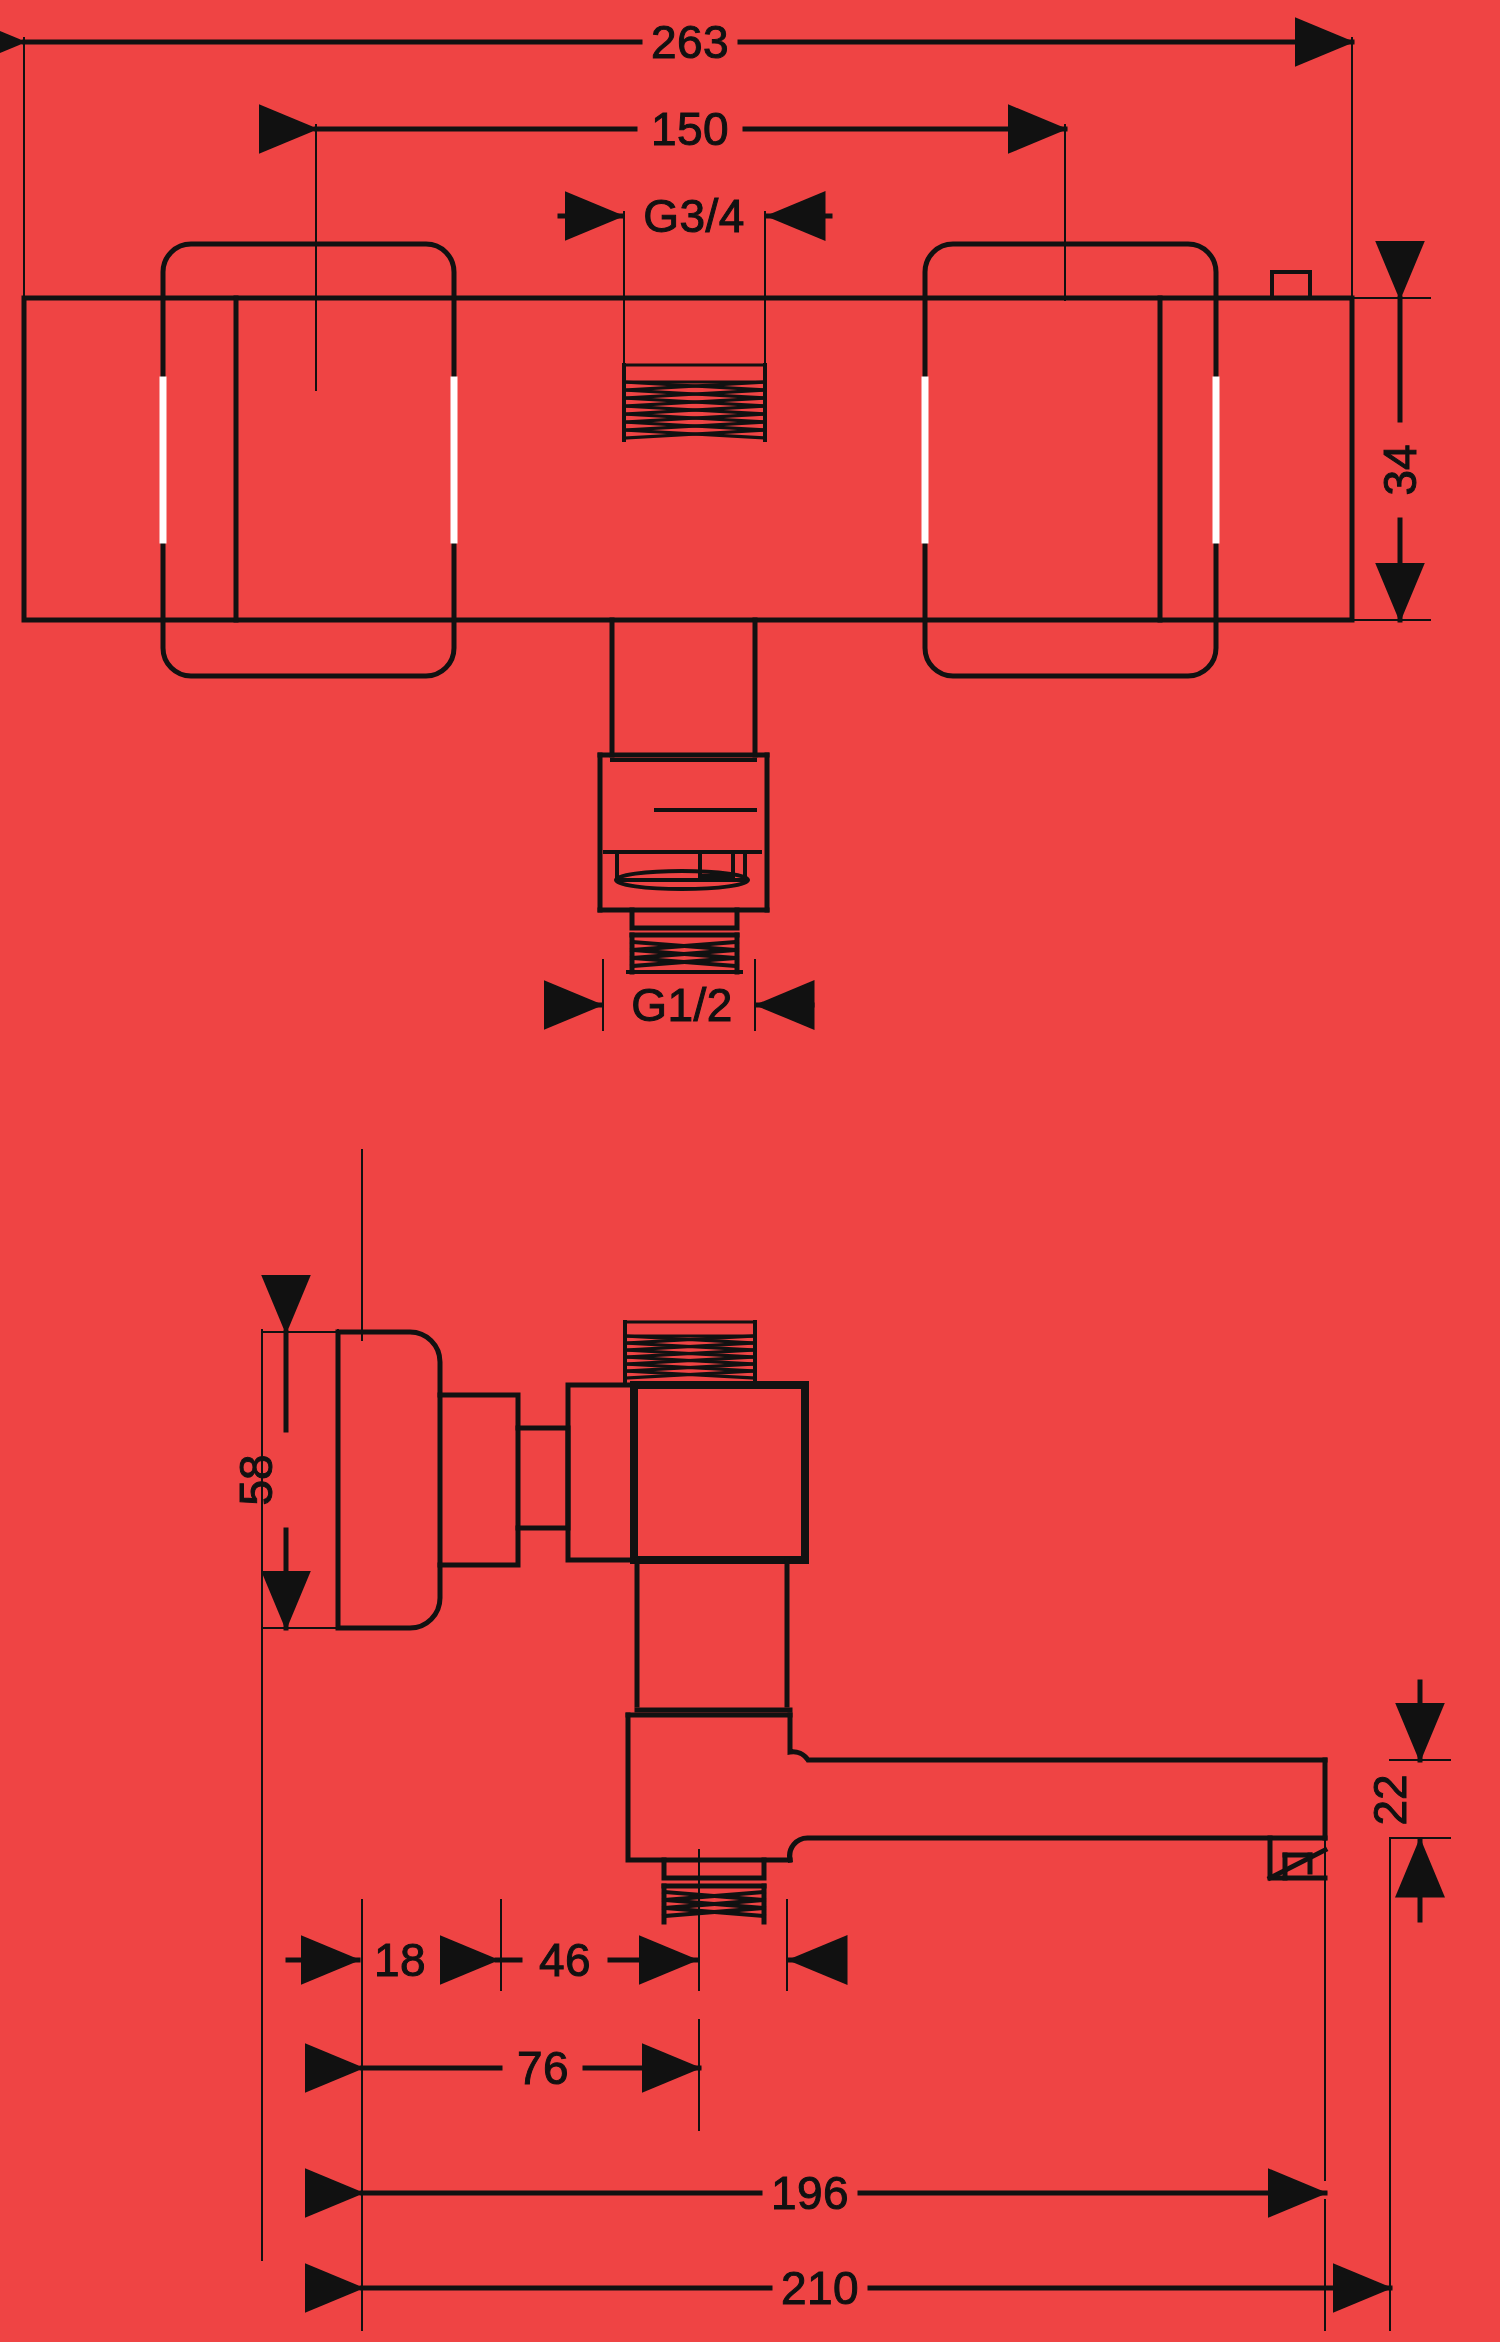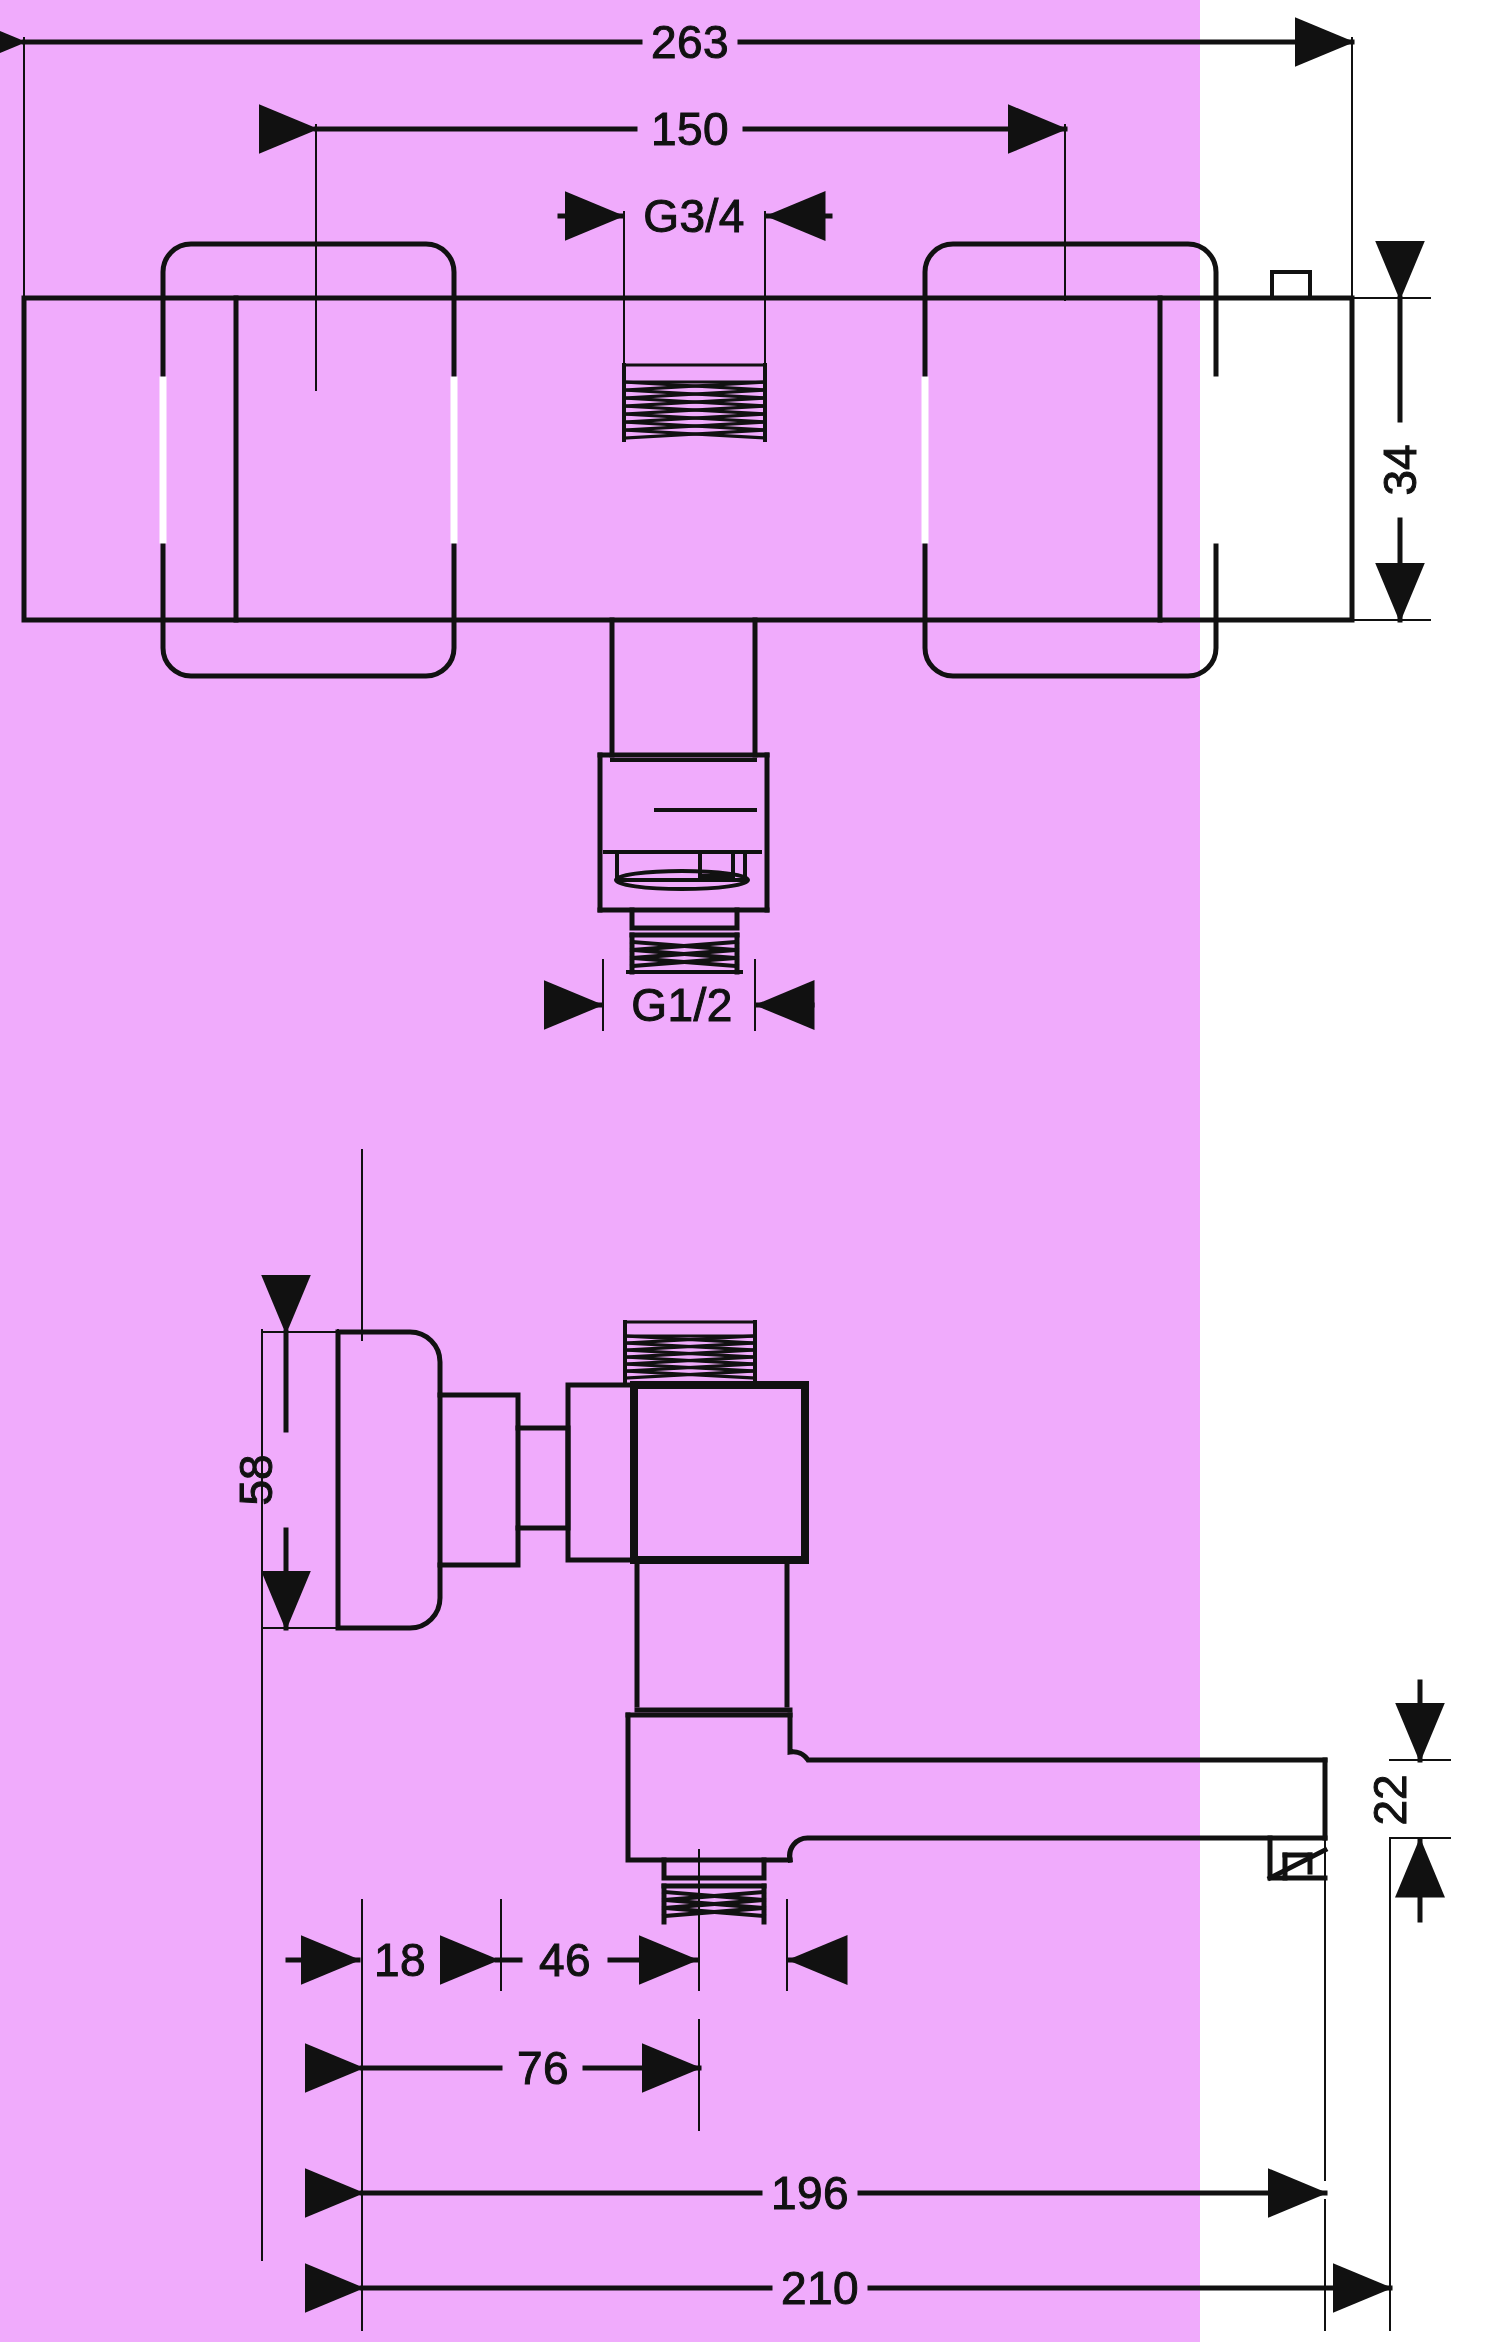--- a/index.html
+++ b/index.html
@@ -8,23 +8,23 @@
     background: #ffffff;
   }
   body {
     width: 1500px;
     height: 2342px;
     font-family: "Liberation Sans", sans-serif;
     overflow: hidden;
   }
   #drawing-root {
     position: relative;
-    width: 1200px;
+    width: 1500px;
     height: 2342px;
-    background: #f0abfc;
+    background: #ef4444;
   }
   svg.sheet {
     display: block;
     width: 1500px;
     height: 2342px;
   }
   .dim-text {
     font-family: "Liberation Sans", sans-serif;
     font-size: 46px;
     fill: #111111;

